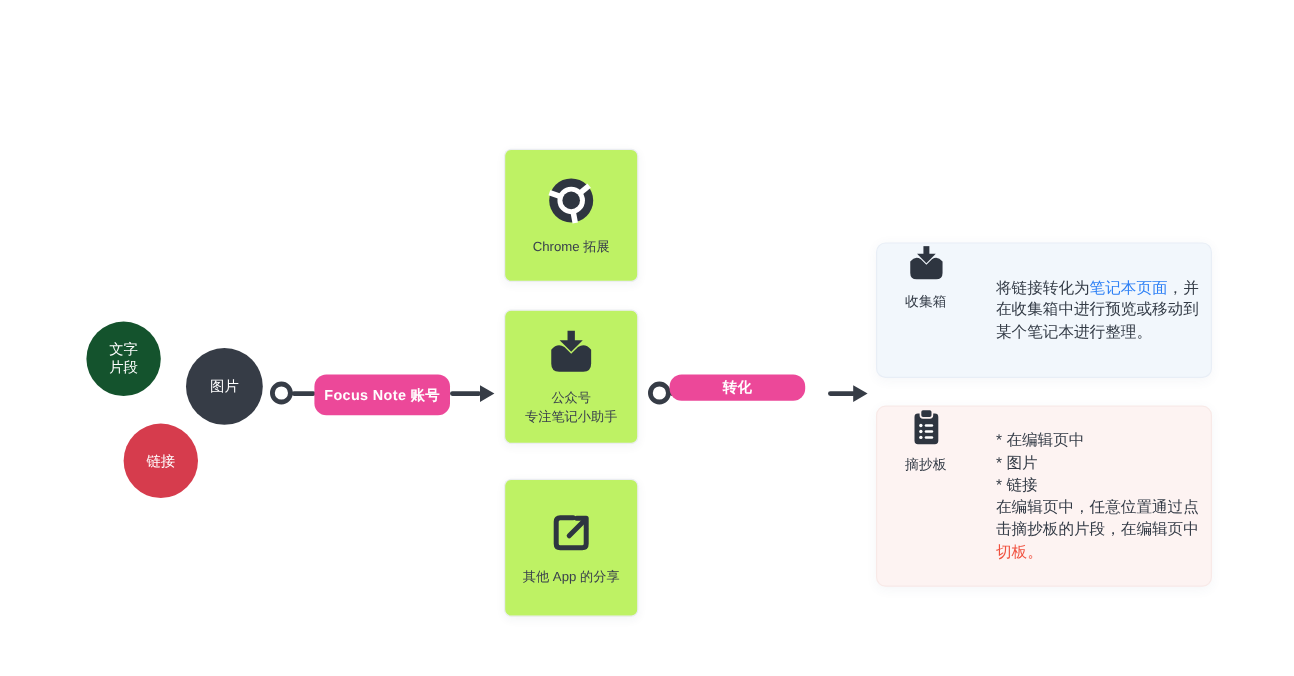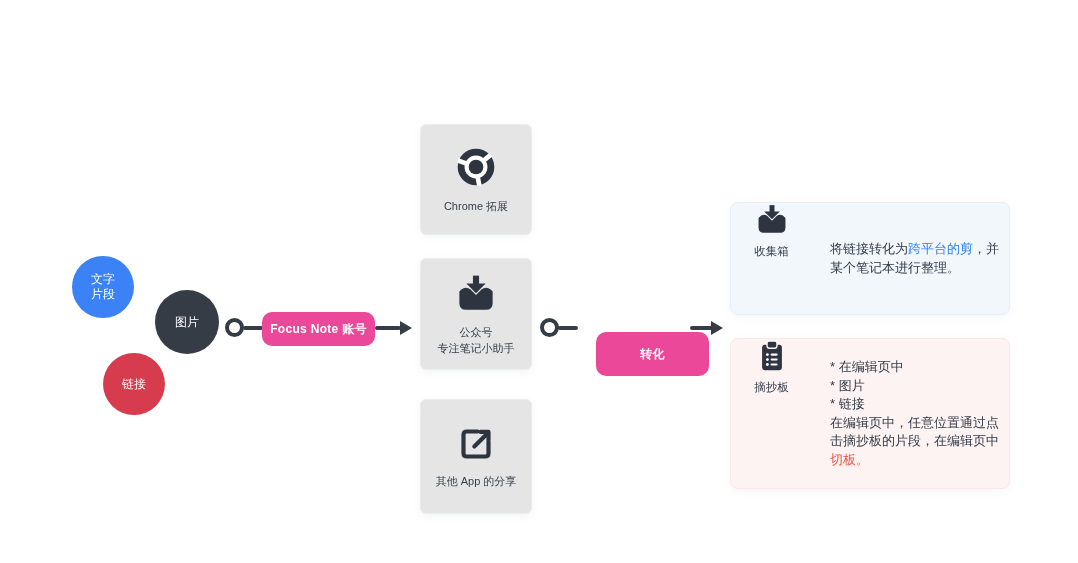--- a/index.html
+++ b/index.html
@@ -22,21 +22,21 @@
   .cline{height:3.5px;background:#363c46;border-radius:2px;}
   
   .ahead{width:0;height:0;border-top:7px solid transparent;border-bottom:7px solid transparent;border-left:12px solid #363c46;}
   
   .pill{
     background:#ec4899;border-radius:10px;display:flex;align-items:center;justify-content:center;
     color:#ffffff;font-size:12px;font-weight:bold;letter-spacing:.3px;
   }
   
   .chan-box{
-    width:110px;background:#e5e5e5;border:1px solid #ebedf1;border-radius:6px;
+    width:110px;background:#bef264;border:1px solid #ebedf1;border-radius:6px;
     box-shadow:0 2px 8px rgba(40,50,70,.05);
     display:flex;flex-direction:column;align-items:center;justify-content:center;gap:9px;
   }
   .chan-label{
     font-size:11px;font-weight:500;color:#39404c;text-align:center;
     line-height:16px;white-space:pre-line;
   }
   
   .card{
     border-radius:8px;display:flex;flex-direction:row;align-items:stretch;
@@ -50,21 +50,21 @@
   .card-text{
     flex:1;display:flex;flex-direction:column;justify-content:center;
     padding:10px 14px 10px 18px;font-size:13px;font-weight:500;color:#333b46;
   }
   .rl-line{line-height:18.5px;white-space:pre;}
   svg{display:block;}
 </style>
 </head>
 <body>
 
-<div class="abs src-circle" style="left: 72px; top: 256px; width: 62px; height: 62px; background-color: #3b82f6;">
+<div class="abs src-circle" style="left: 72px; top: 268px; width: 62px; height: 62px; background-color: #14532d;">
   <span>文字
 片段</span>
 </div>
 <div class="abs src-circle" style="left: 155px; top: 290px; width: 64px; height: 64px; background-color: rgb(54, 60, 70);">
   <span>图片</span>
 </div>
 <div class="abs src-circle" style="left: 103px; top: 353px; width: 62px; height: 62px; background-color: rgb(214, 60, 77);">
   <span>链接</span>
 </div>
 
@@ -108,40 +108,41 @@
       <path d="M26 9 H13 Q9 9 9 13 V35 Q9 39 13 39 H35 Q39 39 39 35 V21" fill="none" stroke="#2e3540" stroke-width="5" stroke-linecap="round" stroke-linejoin="round"></path>
       <line x1="22" y1="27" x2="38" y2="11" stroke="#2e3540" stroke-width="5" stroke-linecap="round"></line>
       <path d="M29.5 9.5 H39 V19" fill="none" stroke="#2e3540" stroke-width="5" stroke-linecap="round" stroke-linejoin="round"></path>
     </svg>
   </span>
   <span class="chan-label">其他 App 的分享</span>
 </div>
 
 <div class="abs ring" style="left:540px;top:318px;"></div>
 <div class="abs cline" style="left:558px;top:326px;width:20px;"></div>
-<div class="abs pill" style="left:596px;top:312px;width:113px;height:44px;margin-top:20px;">
+<div class="abs pill" style="left:558px;top:312px;width:113px;height:22px;">
   <span>转化</span>
 </div>
 <div class="abs cline" style="left:690px;top:326px;width:23px;"></div>
 <div class="abs ahead" style="left:711px;top:321px;"></div>
 
 <div class="abs card" style="left: 730px; top: 202px; width: 278px; height: 111px; border: 1px solid rgb(232, 238, 246); background-color: rgb(242, 247, 252);">
   <div class="card-left">
     <span>
       <svg width="34" height="34" viewBox="0 0 48 48">
         <rect x="20.5" y="3" width="7" height="10" fill="#2e3540"></rect>
         <polygon points="24,23 13,12 35,12" fill="#2e3540"></polygon>
         <path d="M5 21 Q11 14 17.5 18.5 L24 25 L30.5 18.5 Q37 14 43 21 L43 34.5 Q43 42 35.5 42 L12.5 42 Q5 42 5 34.5 Z" fill="#2e3540"></path>
       </svg>
     </span>
     <span class="card-title">收集箱</span>
   </div>
   <div class="card-divider"></div>
   <div class="card-text">
-      <div class="rl-line"><span>将链接转化为</span><span style="color: rgb(46, 128, 245);">跨平台的剪</span><span>，并</span></div>
+      <div class="rl-line"><span>将链接转化为</span><span style="color: rgb(46, 128, 245);">笔记本页面</span><span>，并</span></div>
+      <div class="rl-line"><span>在收集箱中进行预览或移动到</span></div>
       <div class="rl-line"><span>某个笔记本进行整理。</span></div>
     </div>
 </div>
 
 <div class="abs card" style="left: 730px; top: 338px; width: 278px; height: 149px; border: 1px solid rgb(248, 233, 231); background-color: rgb(253, 243, 242);">
   <div class="card-left">
     <span>
       <svg width="34" height="34" viewBox="0 0 48 48">
         <rect x="10" y="8" width="28" height="36" rx="4" fill="#2e3540"></rect>
         <rect x="17" y="3" width="14" height="10" rx="3" fill="#2e3540" stroke="#fdf3f2" stroke-width="2"></rect>

